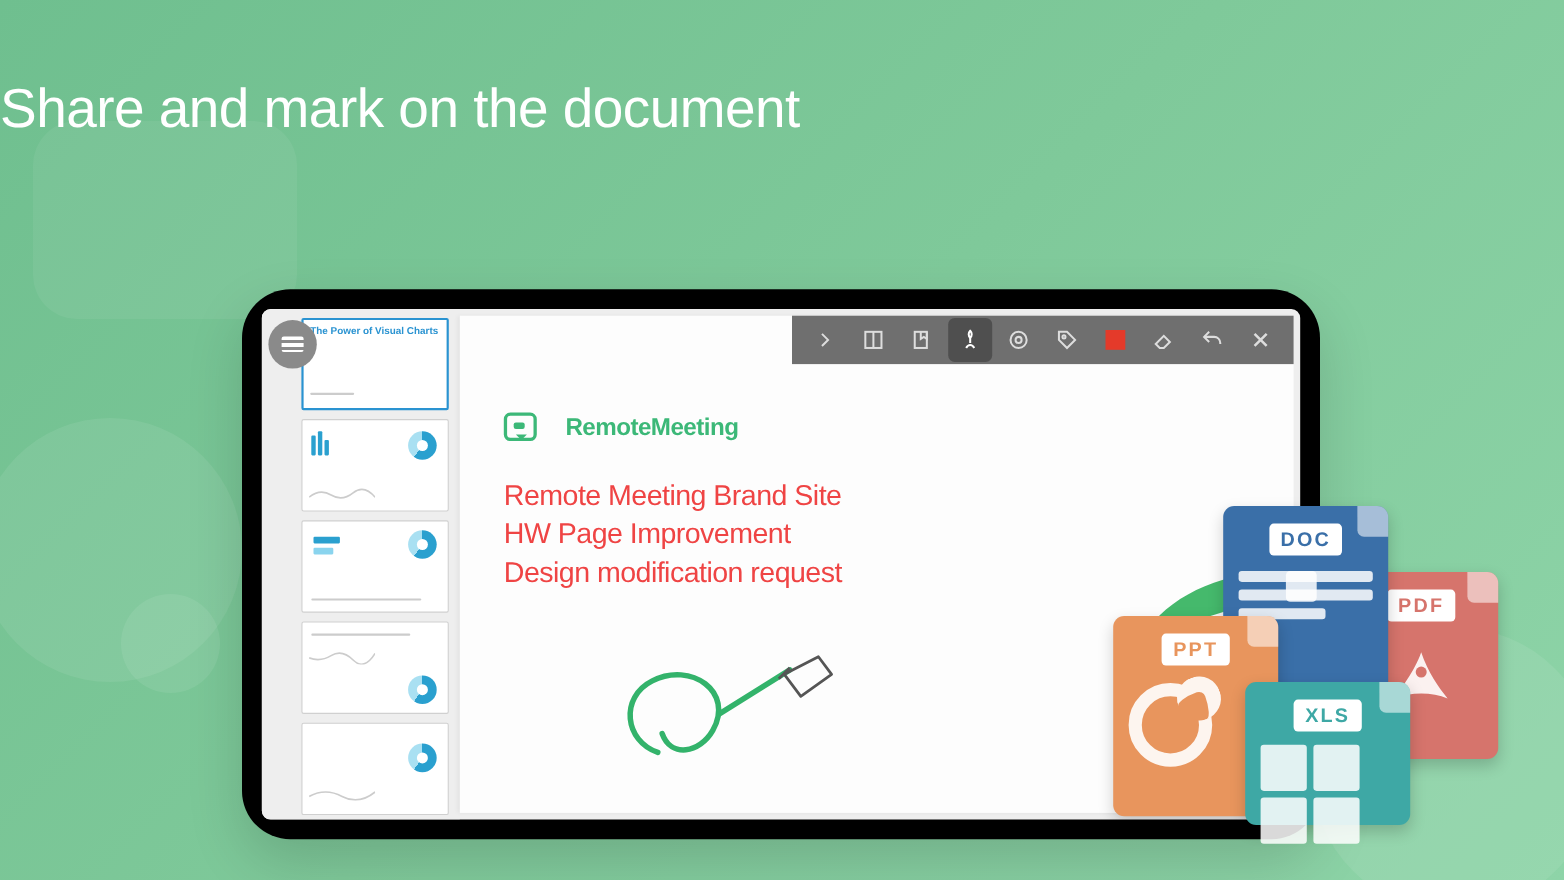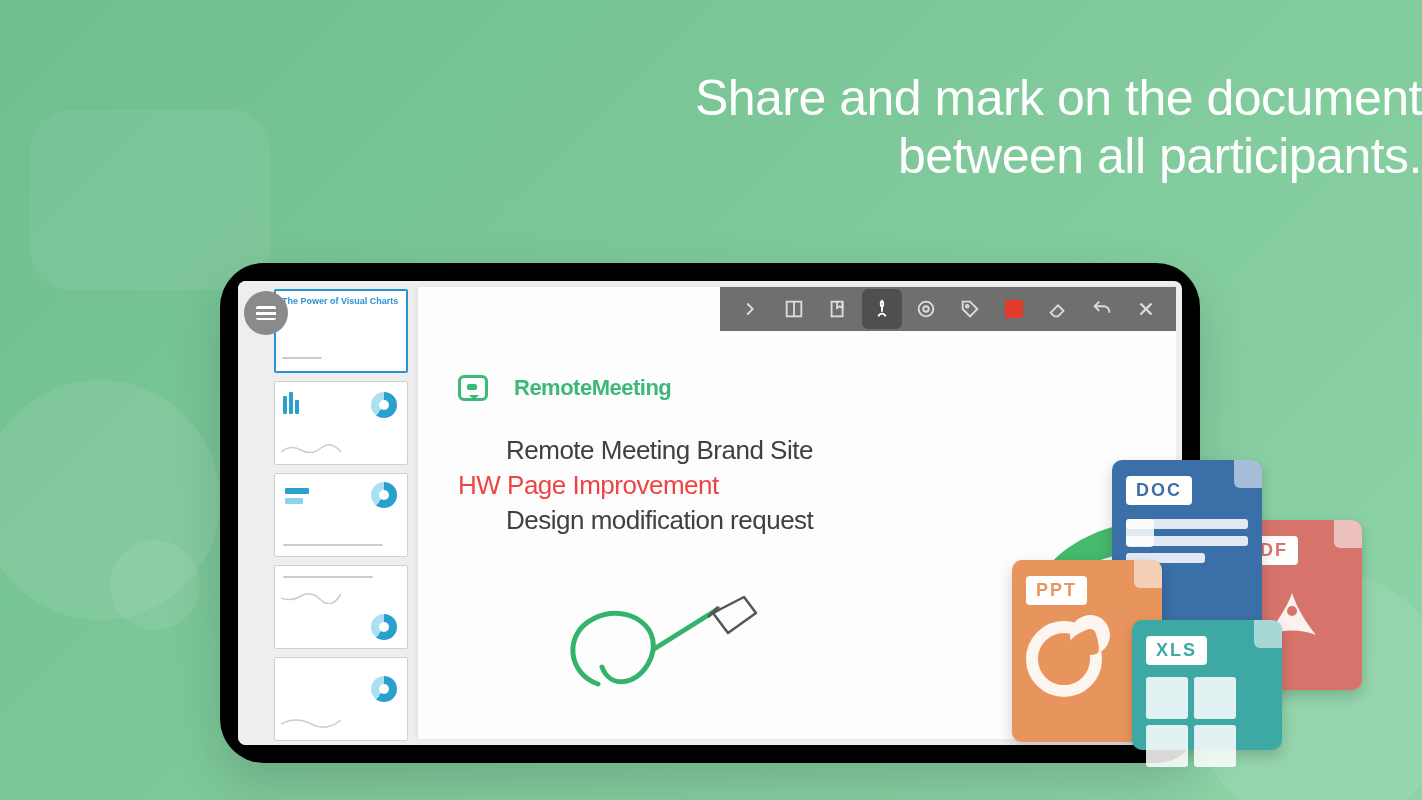--- a/index.html
+++ b/index.html
@@ -16,21 +16,21 @@
     background: rgba(255,255,255,0.08);
     border-radius: 50%;
   }
   .bg-shape-1 { width: 240px; height: 240px; left: -20px; top: 380px; }
   .bg-shape-2 { width: 90px; height: 90px; left: 110px; top: 540px; }
   .bg-shape-3 { width: 240px; height: 180px; left: 30px; top: 110px; border-radius: 40px; background: rgba(255,255,255,0.06);}
   .bg-shape-4 { width: 260px; height: 260px; right: -30px; bottom: -30px; }
 
   .hero-text {
     color: #fff;
-    text-align: right;
+    text-align: left;
     font-size: 50px;
     font-weight: 500;
     line-height: 1.15;
     margin-top: 70px;
     letter-spacing: -0.5px;
   }
 
   .tablet {
     position: absolute;
     left: 220px;
@@ -129,21 +129,21 @@
 
   .doc-content{
     padding: 88px 40px 20px 40px;
   }
   .logo-row{display:flex;align-items:center;gap:26px;color:#3cb878;font-weight:600;font-size:22px;letter-spacing:-0.5px;margin-bottom:34px;}
   .logo-icon{width:30px;height:26px;border:3px solid #3cb878;border-radius:6px;position:relative;}
   .logo-icon::after{content:"";position:absolute;left:6px;top:6px;width:10px;height:6px;border-radius:2px;background:#3cb878;}
   .logo-icon::before{content:"";position:absolute;bottom:-7px;left:8px;width:0;height:0;border:5px solid transparent;border-top-color:#3cb878;}
 
   .doc-line{font-size:26px;letter-spacing:-0.5px;margin-bottom:4px;}
-  .clr-black{color:#404040;margin-left:48px;}
+  .clr-black{color:#ef4444;}
   .clr-green{color:#ef4444;}
 
   .scribble{
     position:absolute;
     left:140px;
     bottom:40px;
     width:220px;height:110px;
   }
 
   .arrow-graphic{
@@ -162,20 +162,21 @@
     z-index:10;
     width:360px;height:300px;
   }
   .file{
     position:absolute;
     border-radius:10px;
     color:#fff;
     padding:16px 14px 14px 14px;
     box-shadow:0 6px 14px rgba(0,0,0,0.18);
     font-weight:700;
+    text-align:center;
   }
   .file::before{
     content:"";
     position:absolute;
     right:0;top:0;
     width:28px;height:28px;
     background:rgba(255,255,255,0.55);
     border-bottom-left-radius:6px;
     border-top-right-radius:10px;
   }
@@ -210,21 +211,20 @@
 </head>
 <body>
 
 <div class="bg-shape bg-shape-1"></div>
 <div class="bg-shape bg-shape-2"></div>
 <div class="bg-shape bg-shape-3"></div>
 <div class="bg-shape bg-shape-4"></div>
 
 <div class="hero-text">
   <span>Share and mark on the document</span><br>
-  <span>between all participants.</span>
 </div>
 
 <div class="tablet">
   <div class="screen">
 
     <div class="menu-btn"></div>
 
     <div class="thumbs">
       <div class="thumb active">
         <div class="t-title">The Power of Visual Charts</div>

